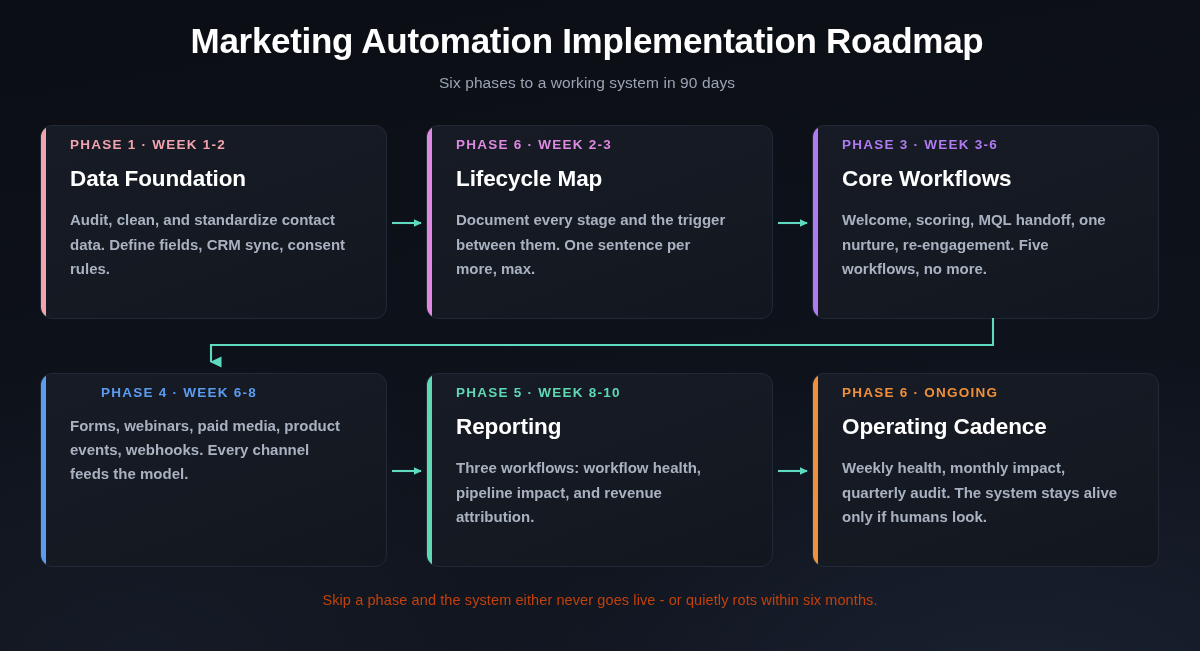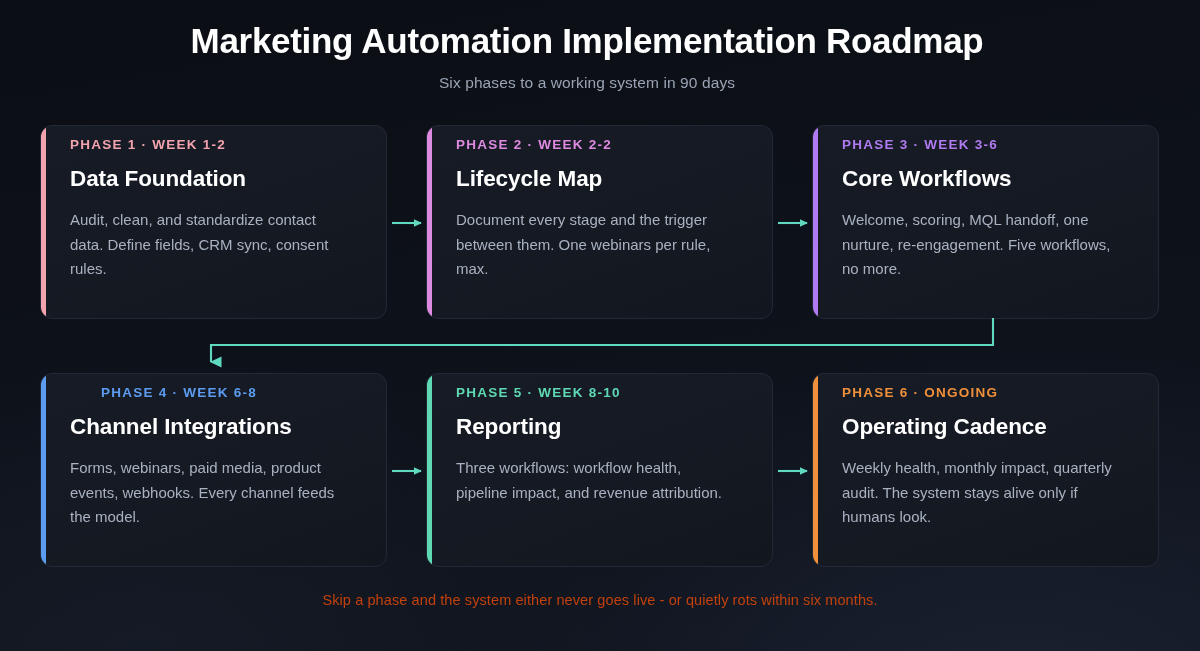--- a/index.html
+++ b/index.html
@@ -92,21 +92,21 @@
     font-size: 22.5px;
     font-weight: 700;
     color: #ffffff;
     letter-spacing: -0.1px;
     line-height: 1.15;
     margin-bottom: 17px;
   }
 
   .card-body {
     font-size: 15px;
-    font-weight: 400;
+    font-weight: 700;
     color: #a9b2c1;
     line-height: 1.62;
     max-width: 276px;
   }
 
   
   .connectors {
     position: absolute;
     inset: 0;
     pointer-events: none;
@@ -138,36 +138,35 @@
 
     <div class="card">
       <div class="accent" style="background: rgb(242, 163, 173);"></div>
       <div class="eyebrow" style="color: rgb(242, 163, 173);">PHASE 1 · WEEK 1-2</div>
       <div class="card-title">Data Foundation</div>
       <div class="card-body">Audit, clean, and standardize contact data. Define fields, CRM sync, consent rules.</div>
     </div>
 
     <div class="card">
       <div class="accent" style="background: rgb(221, 138, 224);"></div>
-      <div class="eyebrow" style="color: rgb(221, 138, 224);">PHASE 2 · WEEK 2-2</div>
+      <div class="eyebrow" style="color: rgb(221, 138, 224);">PHASE 6 · WEEK 2-3</div>
       <div class="card-title">Lifecycle Map</div>
-      <div class="card-body">Document every stage and the trigger between them. One webinars per rule, max.</div>
+      <div class="card-body">Document every stage and the trigger between them. One sentence per more, max.</div>
     </div>
 
     <div class="card">
       <div class="accent" style="background: rgb(176, 122, 240);"></div>
       <div class="eyebrow" style="color: rgb(176, 122, 240);">PHASE 3 · WEEK 3-6</div>
       <div class="card-title">Core Workflows</div>
       <div class="card-body">Welcome, scoring, MQL handoff, one nurture, re-engagement. Five workflows, no more.</div>
     </div>
 
     <div class="card">
       <div class="accent" style="background: rgb(91, 155, 240);"></div>
       <div class="eyebrow" style="color: rgb(91, 155, 240); margin-left: 31px;">PHASE 4 · WEEK 6-8</div>
-      <div class="card-title">Channel Integrations</div>
       <div class="card-body">Forms, webinars, paid media, product events, webhooks. Every channel feeds the model.</div>
     </div>
 
     <div class="card">
       <div class="accent" style="background: rgb(95, 217, 180);"></div>
       <div class="eyebrow" style="color: rgb(95, 217, 180);">PHASE 5 · WEEK 8-10</div>
       <div class="card-title">Reporting</div>
       <div class="card-body">Three workflows: workflow health, pipeline impact, and revenue attribution.</div>
     </div>
 

